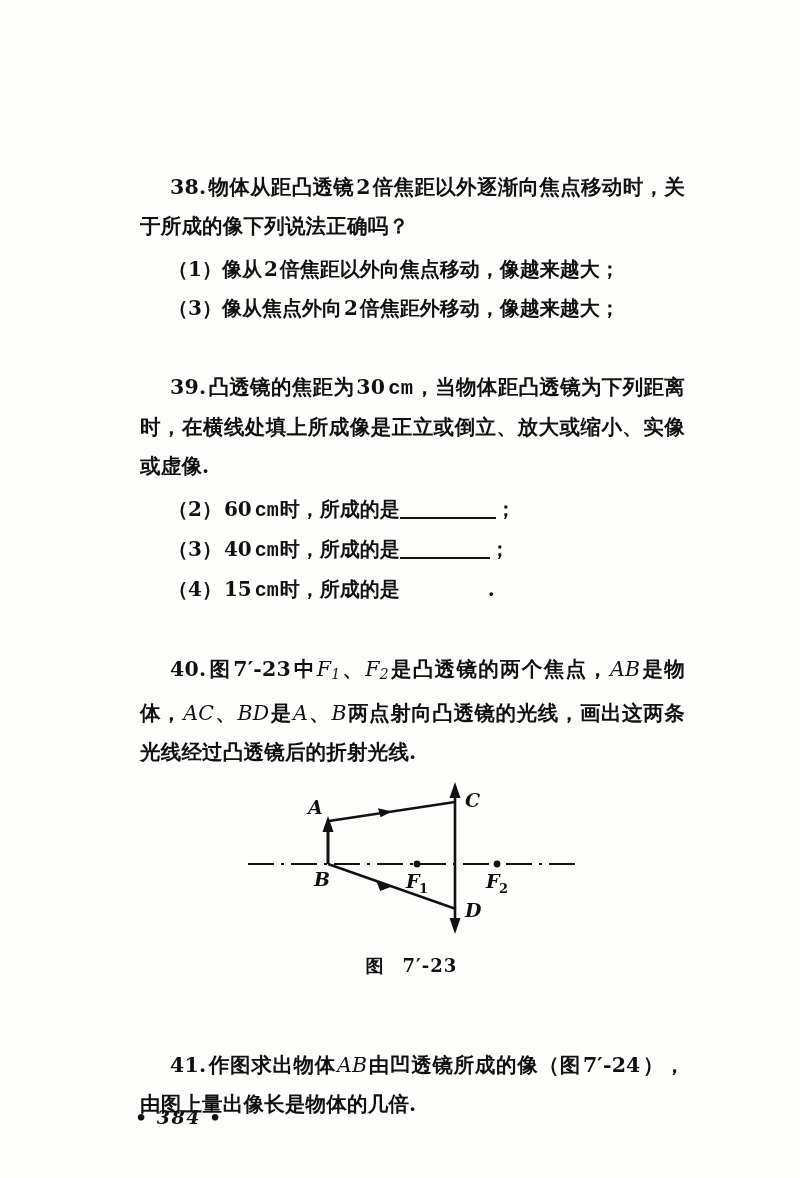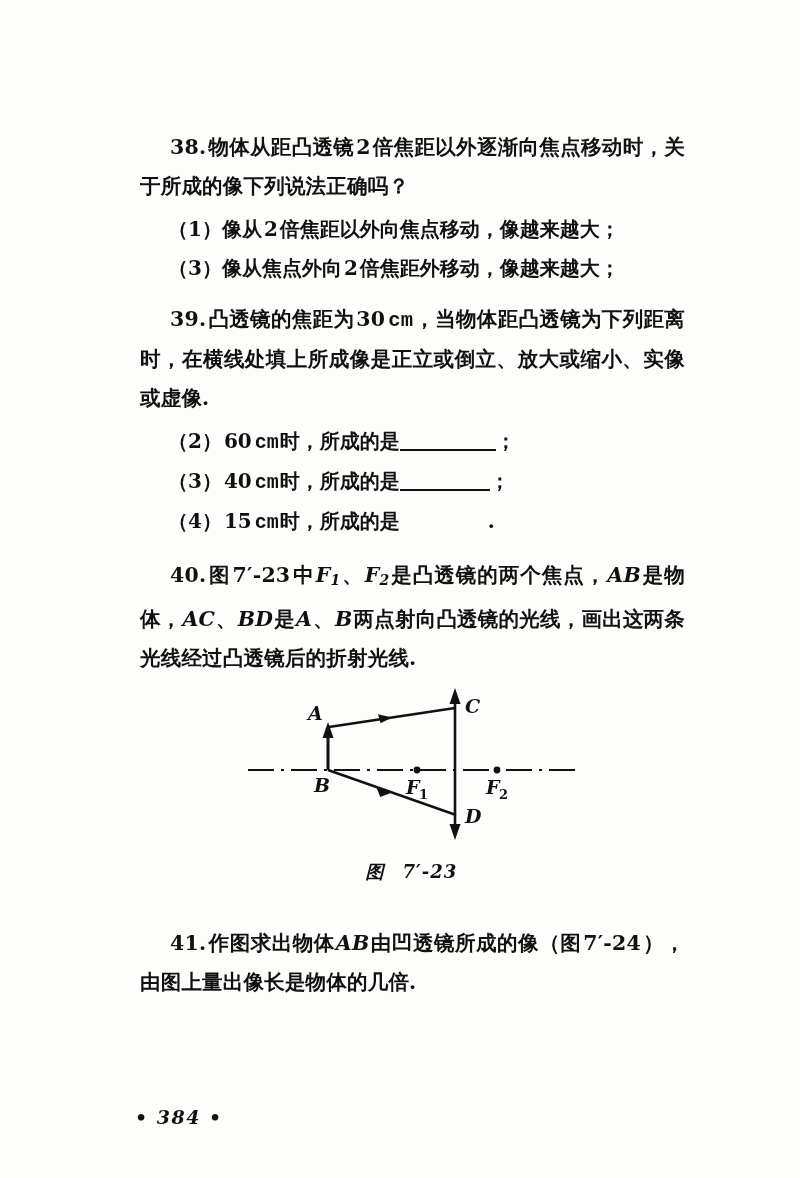--- a/index.html
+++ b/index.html
@@ -37,36 +37,37 @@
     font-size: 20.5px;
     line-height: 39px;
     font-weight: 700;
     letter-spacing: 0.2px;
     text-align: justify;
     text-justify: inter-character;
     word-break: break-all;
   }
   .para.indent {
     text-indent: 28px;
+    margin-top: 40px;
   }
   .sub {
     font-size: 20px;
     line-height: 39px;
     font-weight: 700;
     padding-left: 28px;
     white-space: nowrap;
   }
   .sub .label {
     display: inline-block;
     min-width: 44px;
   }
   .latin {
     font-style: italic;
     font-family: "DejaVu Serif", "Liberation Serif", serif;
-    font-weight: 700;
+    font-weight: 400;
     padding: 0 1px;
   }
   .num {
     font-family: "DejaVu Serif", "Liberation Serif", serif;
     font-weight: 700;
     padding: 0 2px;
   }
   .unit {
     font-family: Liberation Mono, monospace;
     font-weight: 700;
@@ -102,21 +103,20 @@
   }
   .figure-caption {
     position: absolute;
     left: 0;
     right: 0;
     top: 178px;
     text-align: center;
     font-size: 18px;
     font-weight: 700;
     letter-spacing: 1px;
-    font-style: italic;
   }
   .figure-caption .capgap { display: inline-block; width: 16px; }
 
   
   .page-number {
     position: absolute;
     left: 135px;
     top: 1106px;
     font-size: 19px;
     font-weight: 700;

